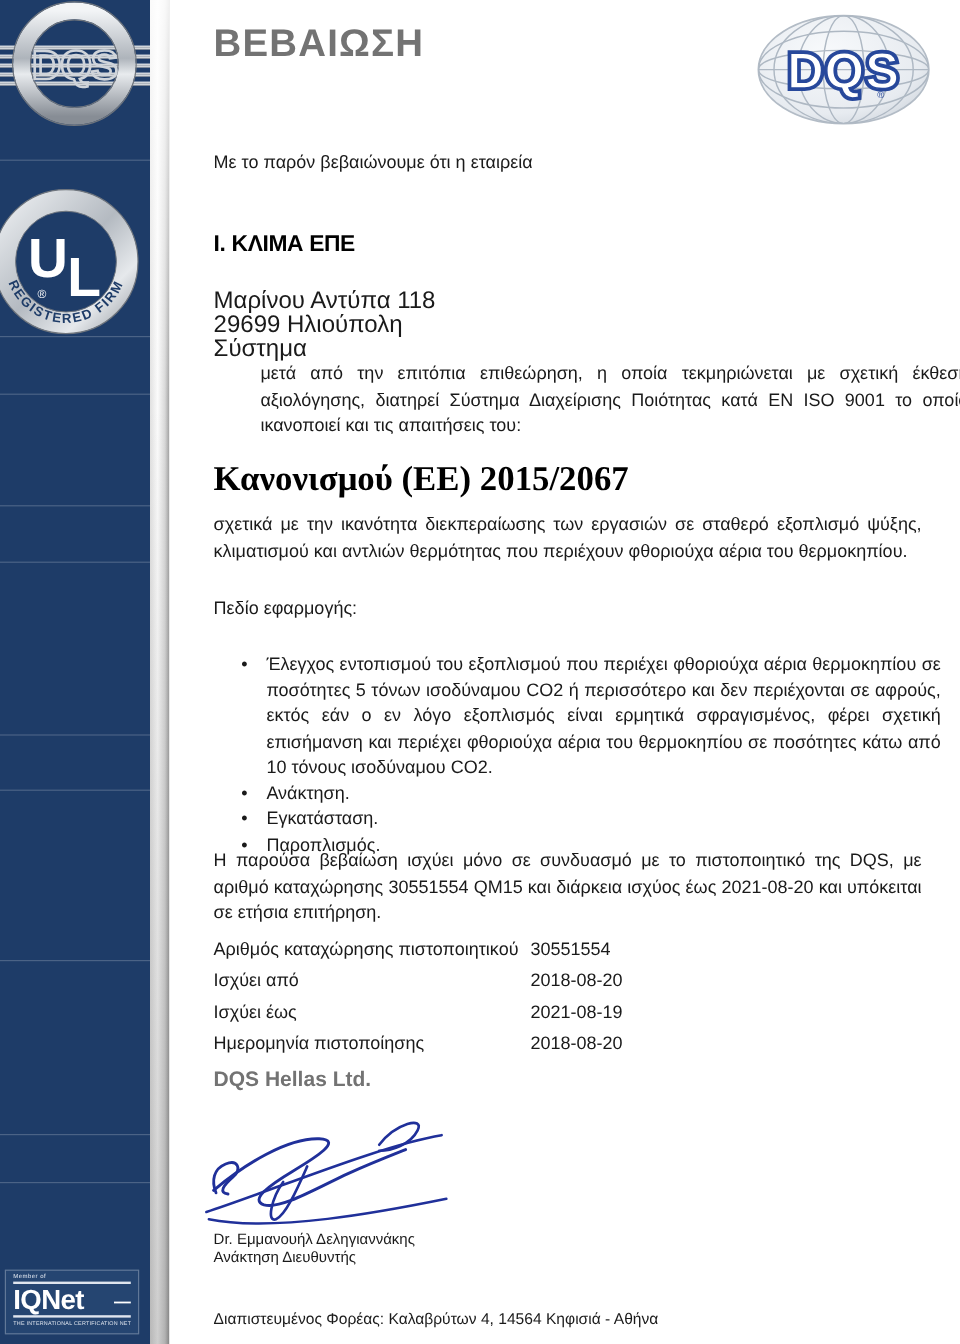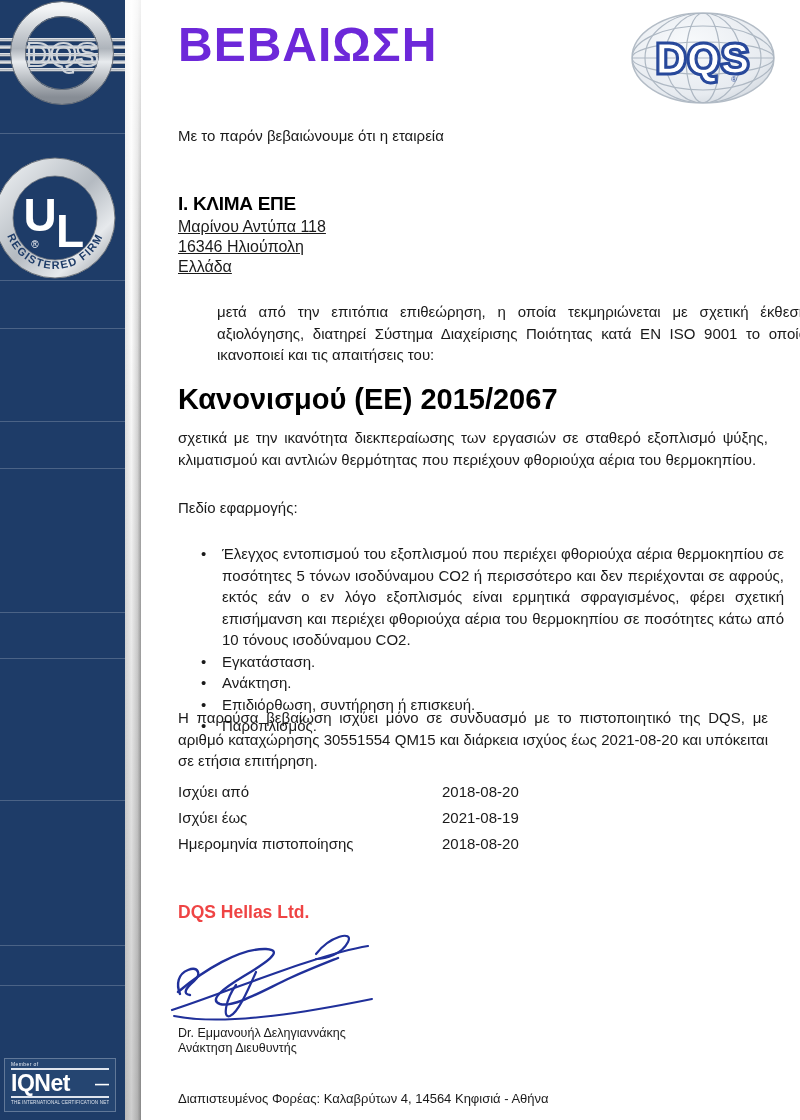--- a/index.html
+++ b/index.html
@@ -21,37 +21,37 @@
   .iqnet{position:absolute;left:4px;top:1058px;width:112px;height:54px;background:#254571;
     border:1px solid rgba(255,255,255,0.28);box-sizing:border-box;padding:2px 6px;}
   .iqnet .member{font-size:5px;color:#e8edf5;letter-spacing:0.4px;}
   .iqnet .line{height:2px;background:#dfe5ee;margin:1px 0 2px 0;}
   .iqnet .nameline{display:flex;align-items:center;justify-content:space-between;text-align:center;}
   .iqnet .name{font-size:23px;font-weight:bold;color:#ffffff;letter-spacing:-0.5px;line-height:1;}
   .iqnet .dash{font-size:14px;color:#ffffff;font-weight:bold;}
   .iqnet .subtitle{font-size:4.5px;color:#dfe5ee;letter-spacing:0.2px;margin-top:2px;white-space:nowrap;overflow:hidden;}
   
   .blk{position:absolute;left:178px;width:590px;}
-  .title{top:20px;font-size:48px;font-weight:bold;color:#6d28d9;letter-spacing:1px;line-height:1.05;}
+  .title{top:20px;font-size:32px;font-weight:bold;color:#737373;letter-spacing:1px;line-height:1.05;}
   .intro{top:127px;font-size:15px;}
   .company{top:193px;font-size:19px;font-weight:bold;color:#000;letter-spacing:-0.3px;}
-  .address{top:217px;font-size:16px;line-height:20px;text-decoration:underline;}
+  .address{top:241px;font-size:20px;line-height:20px;}
   .para{font-size:15px;line-height:21.5px;text-align:justify;}
   .p-assessment{top:301px;margin-left:39px;}
-  .h-regulation{top:383px;font-size:29px;font-weight:bold;color:#000;}
+  .h-regulation{top:383px;font-size:29px;font-weight:bold;color:#000;font-family:Liberation Serif, serif;}
   .p-regdesc{top:427px;}
   .scope-label{top:499px;font-size:15px;}
   .scope-list{top:527px;list-style:none;margin:16px;padding:0;font-size:15px;line-height:21.5px;}
   .scope-list li{position:relative;padding-left:28px;text-align:justify;}
   .scope-list li::before{content:"•";position:absolute;left:7px;top:0;}
   .p-validity{top:707px;}
   .details{top:784px;font-size:15px;}
   .detail-row{display:flex;margin-bottom:11px;line-height:15px;}
   .detail-label{width:264px;flex:0 0 264px;}
-  .issuer{top:889px;font-size:17.5px;font-weight:bold;color:#ef4444;margin-top:13px;}
+  .issuer{top:889px;font-size:17.5px;font-weight:bold;color:#737373;}
   .signature{position:absolute;left:166px;top:928px;}
   .signatory{top:1026px;font-size:12.5px;line-height:14.5px;}
   .footer{top:1091px;font-size:13px;}
   .globe-logo{position:absolute;left:628px;top:8px;}
 </style>
 </head>
 <body>
 
 <div class="sidebar">
   <div class="sep" style="top:133px"></div>
@@ -151,59 +151,60 @@
 </svg>
 
 <div class="blk title">ΒΕΒΑΙΩΣΗ</div>
 
 <div class="blk intro">Με το παρόν βεβαιώνουμε ότι η εταιρεία</div>
 
 <div class="blk company">Ι. ΚΛΙΜΑ ΕΠΕ</div>
 
 <div class="blk address">
   <div>Μαρίνου Αντύπα 118</div>
-  <div>16346 Ηλιούπολη</div>
-  <div>Ελλάδα</div>
+  <div>29699 Ηλιούπολη</div>
+  <div>Σύστημα</div>
 </div>
 
 <div class="blk para p-assessment">μετά από την επιτόπια επιθεώρηση, η οποία τεκμηριώνεται με σχετική έκθεση αξιολόγησης, διατηρεί Σύστημα Διαχείρισης Ποιότητας κατά EN ISO 9001 το οποίο ικανοποιεί και τις απαιτήσεις του:</div>
 
 <div class="blk h-regulation">Κανονισμού (ΕΕ) 2015/2067</div>
 
 <div class="blk para p-regdesc">σχετικά με την ικανότητα διεκπεραίωσης των εργασιών σε σταθερό εξοπλισμό ψύξης, κλιματισμού και αντλιών θερμότητας που περιέχουν φθοριούχα αέρια του θερμοκηπίου.</div>
 
 <div class="blk scope-label">Πεδίο εφαρμογής:</div>
 
 <ul class="blk scope-list">
 
     <li>
       <span>Έλεγχος εντοπισμού του εξοπλισμού που περιέχει φθοριούχα αέρια θερμοκηπίου σε ποσότητες 5 τόνων ισοδύναμου CO2 ή περισσότερο και δεν περιέχονται σε αφρούς, εκτός εάν ο εν λόγο εξοπλισμός είναι ερμητικά σφραγισμένος, φέρει σχετική επισήμανση και περιέχει φθοριούχα αέρια του θερμοκηπίου σε ποσότητες κάτω από 10 τόνους ισοδύναμου CO2.</span>
     </li>
 
     <li>
+      <span>Ανάκτηση.</span>
+    </li>
+
+    <li>
       <span>Εγκατάσταση.</span>
     </li>
 
-    <li>
-      <span>Ανάκτηση.</span>
-    </li>
-
-    <li>
-      <span>Επιδιόρθωση, συντήρηση ή επισκευή.</span>
-    </li>
 
     <li>
       <span>Παροπλισμός.</span>
     </li>
   </ul>
 
 <div class="blk para p-validity">Η παρούσα βεβαίωση ισχύει μόνο σε συνδυασμό με το πιστοποιητικό της DQS, με αριθμό καταχώρησης  30551554 QM15 και διάρκεια ισχύος έως 2021-08-20 και υπόκειται σε ετήσια επιτήρηση.</div>
 
 <div class="blk details">
 
+    <div class="detail-row">
+      <span class="detail-label">Αριθμός καταχώρησης πιστοποιητικού</span>
+      <span class="detail-value">30551554</span>
+    </div>
 
     <div class="detail-row">
       <span class="detail-label">Ισχύει από</span>
       <span class="detail-value">2018-08-20</span>
     </div>
 
     <div class="detail-row">
       <span class="detail-label">Ισχύει έως</span>
       <span class="detail-value">2021-08-19</span>
     </div>

